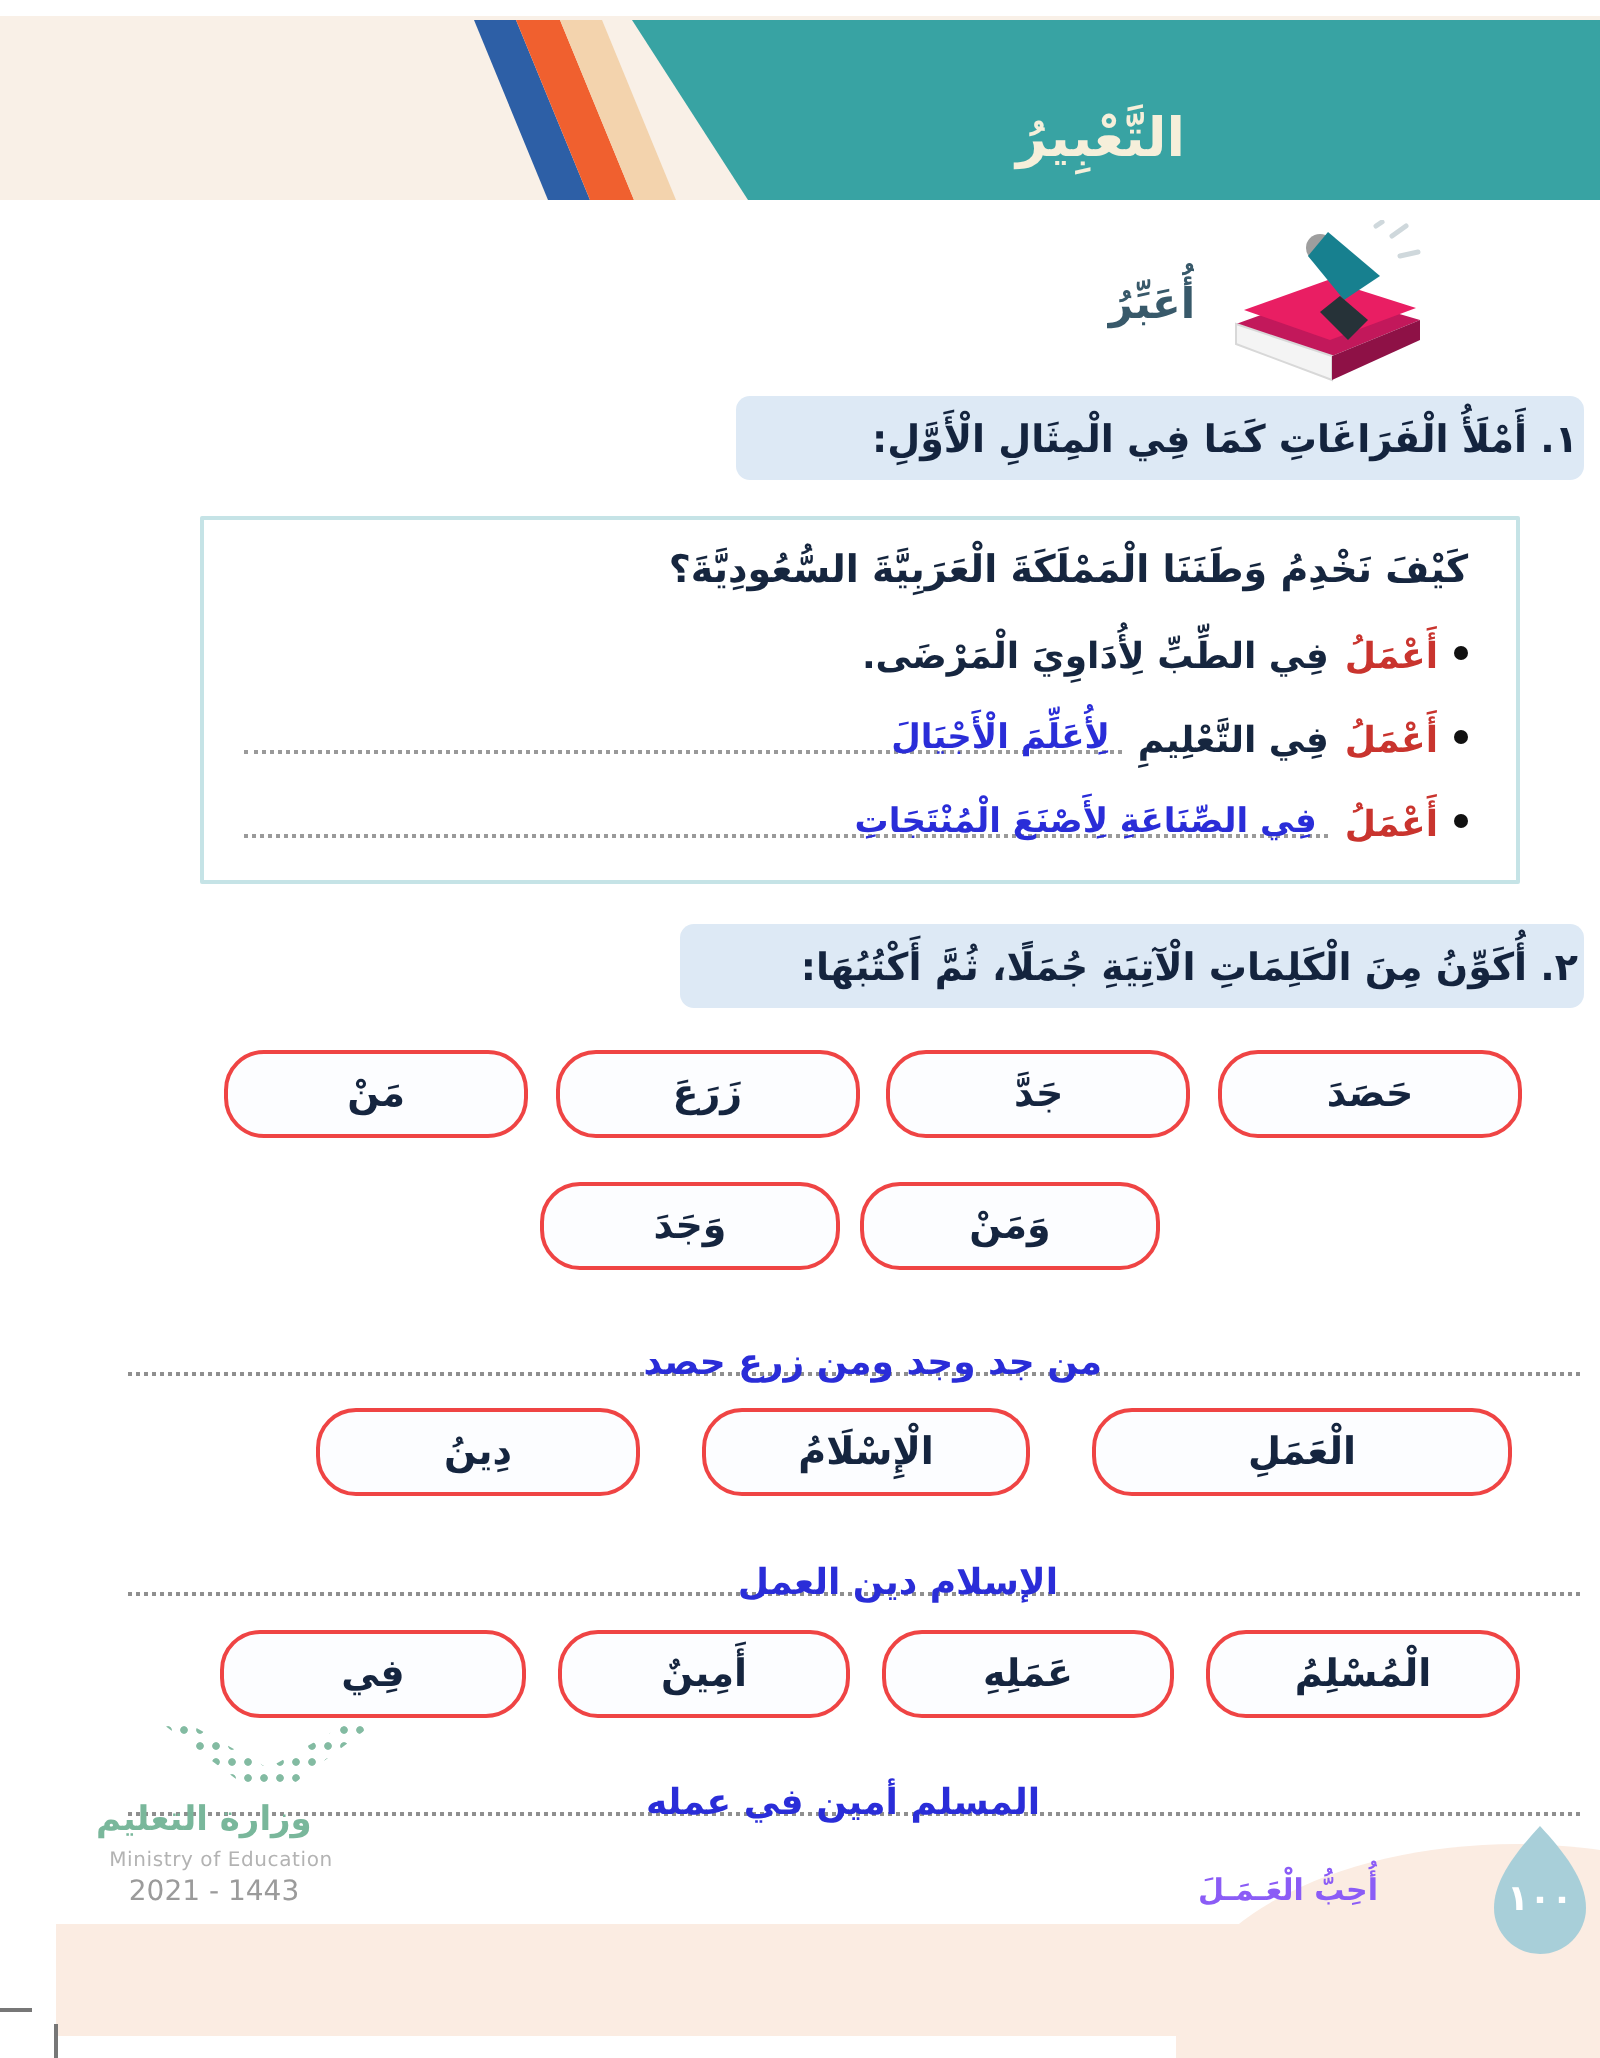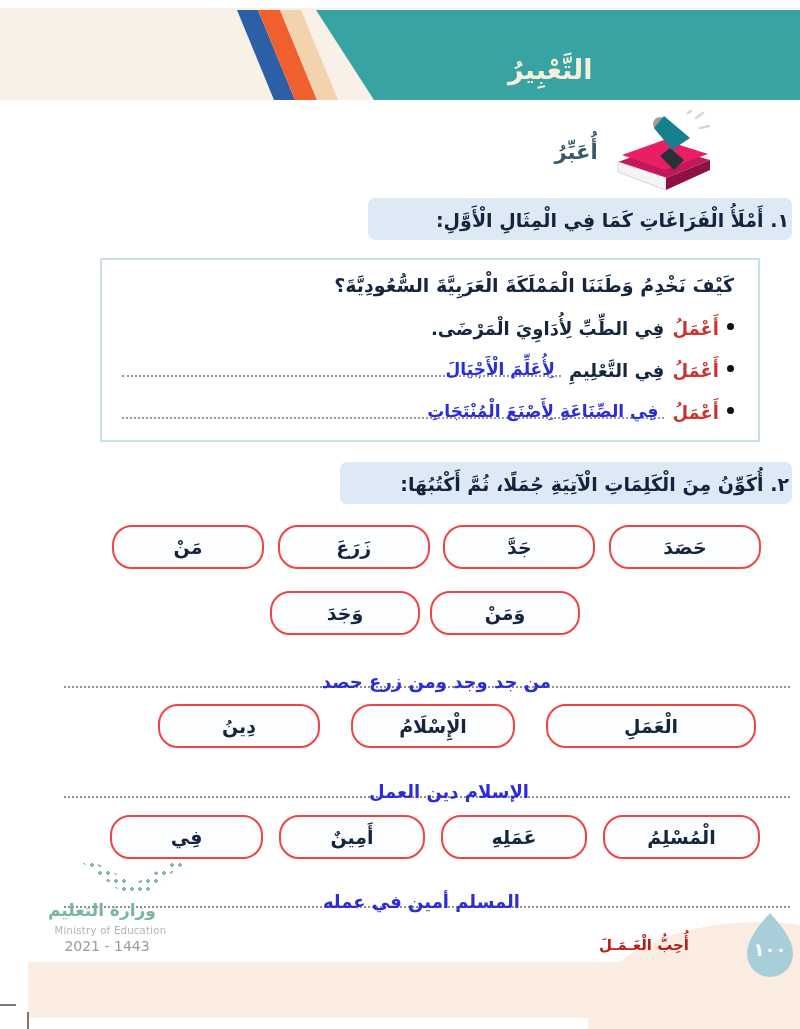--- a/index.html
+++ b/index.html
@@ -93,21 +93,21 @@
   }
   .min-ar{position:absolute;left:48px;top:900px;width:125px;text-align:left;direction:rtl;
           color:#79b79b;font-size:17px;font-weight:700;}
   .min-en{position:absolute;left:48px;top:925px;width:125px;text-align:center;
           color:#b3b3b3;font-size:10px;letter-spacing:0.3px;}
   .min-years{position:absolute;left:48px;top:938px;width:118px;text-align:center;
           color:#9b9b9b;font-size:14px;}
 
   
   .lesson-title{position:absolute;left:588px;top:936px;width:112px;text-align:center;direction:rtl;
-          color:#b91c1c;font-size:15px;font-weight:700;}
+          color:#8b5cf6;font-size:15px;font-weight:700;}
   .badge{position:absolute;left:744px;top:912px;width:52px;height:66px;}
   .badge svg{position:absolute;left:0;top:0;}
   .badge-num{position:absolute;left:0;top:27px;width:52px;text-align:center;
           color:#ffffff;font-size:18px;font-weight:700;direction:rtl;}
 </style>
 </head>
 <body>
 
 <div id="page">
 

